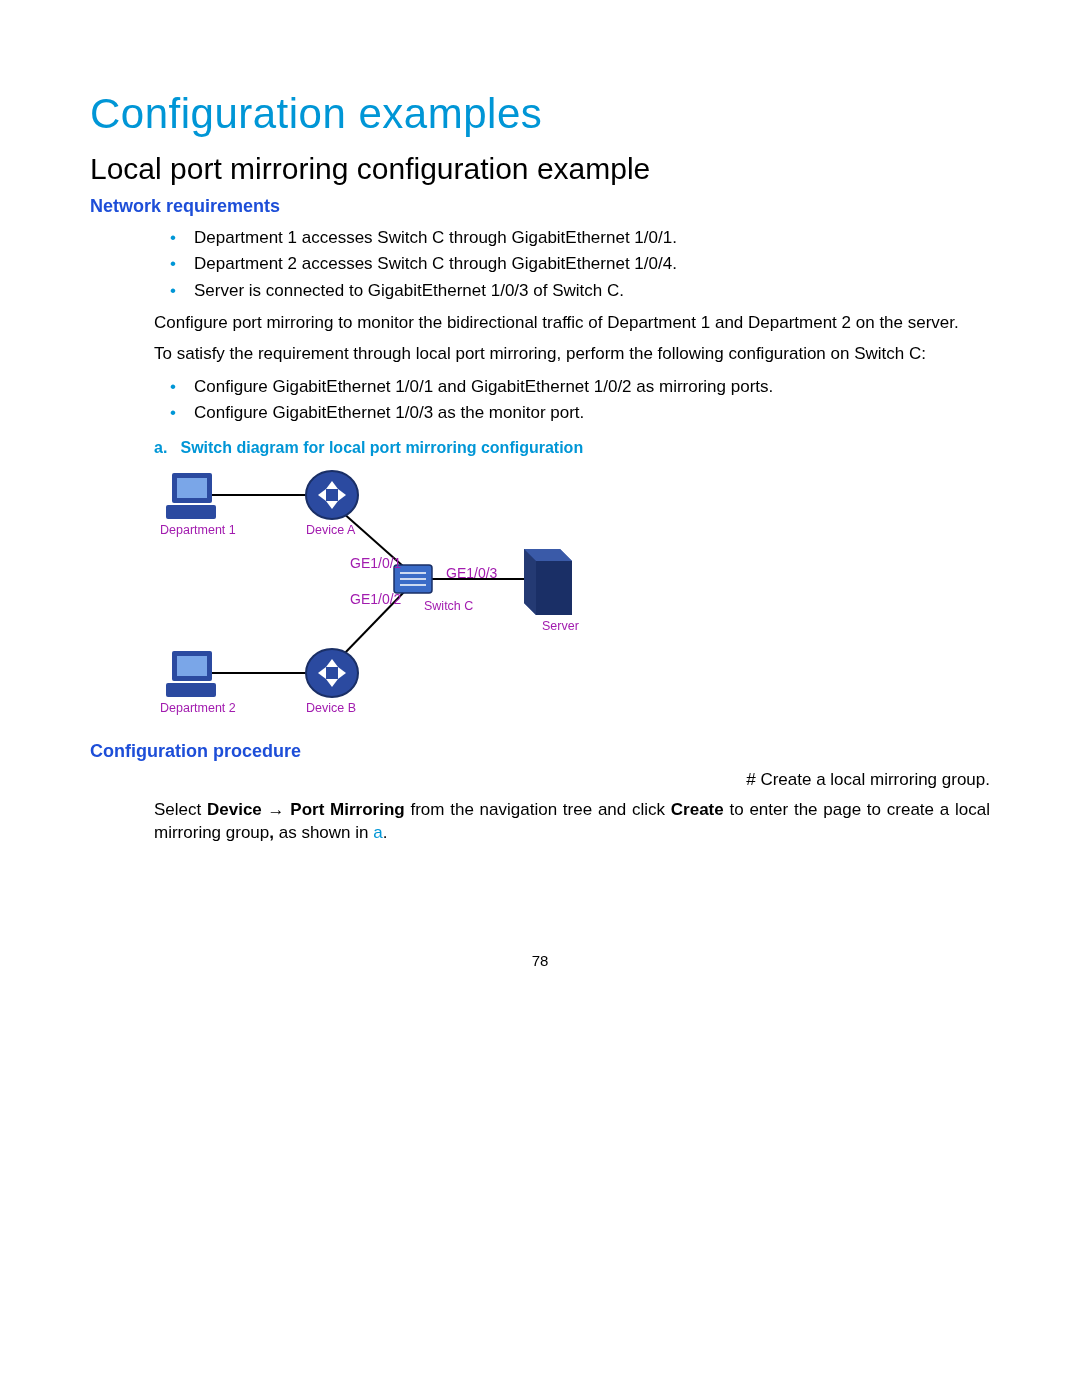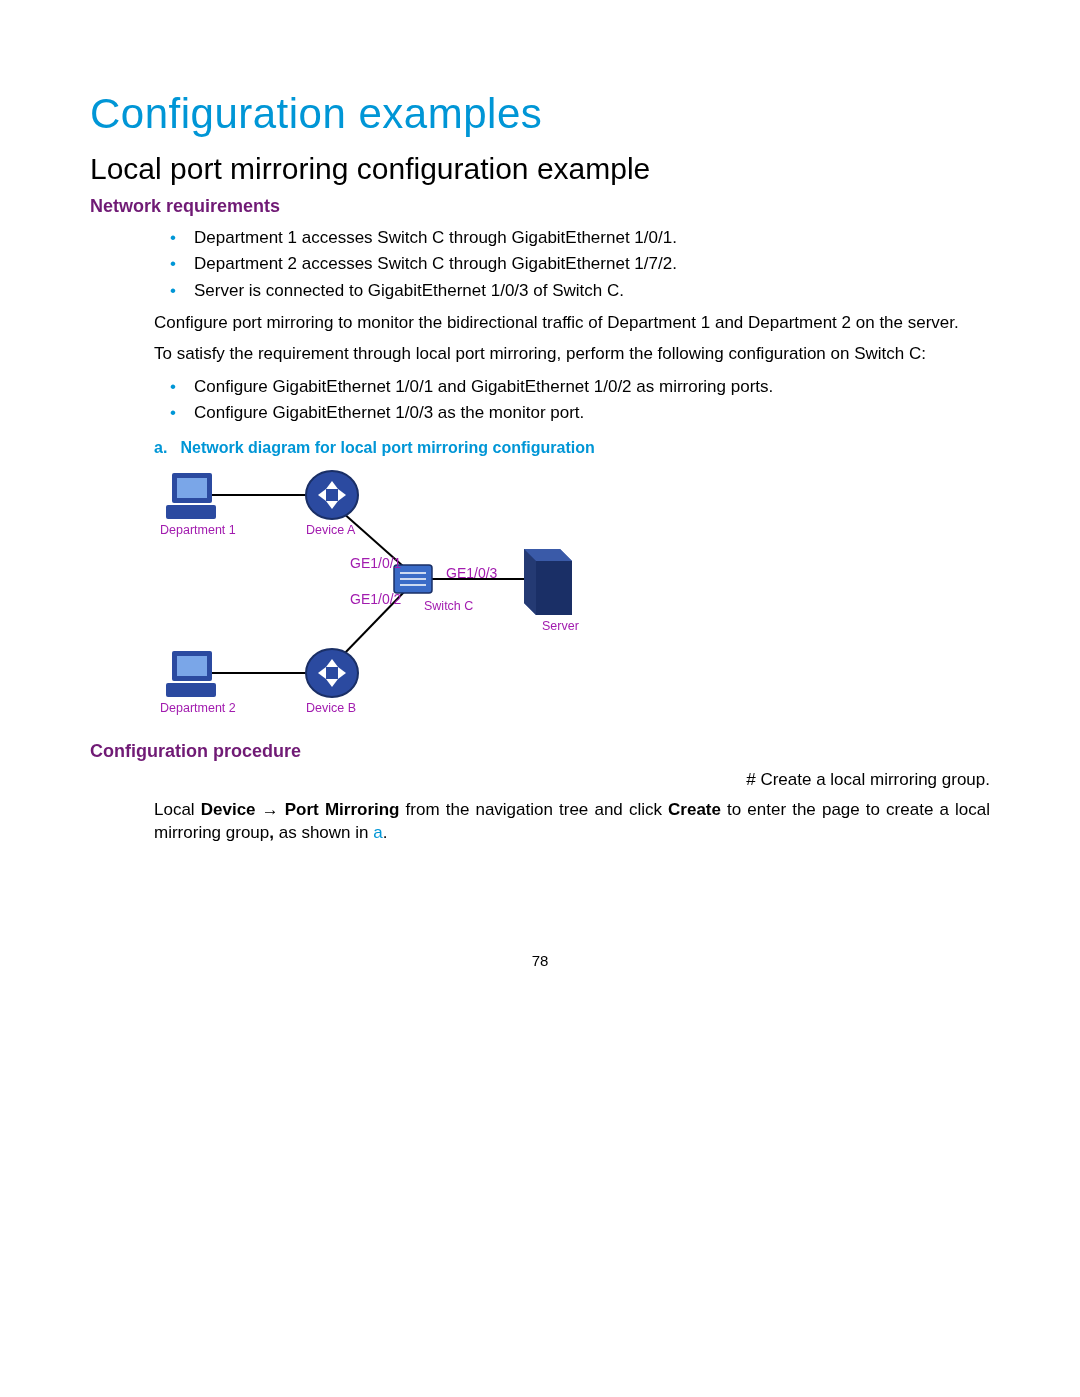--- a/index.html
+++ b/index.html
@@ -27,21 +27,21 @@
   h2.subtitle {
     font-family: Arial, Helvetica, sans-serif;
     font-weight: 400;
     color: #000000;
     font-size: 30px;
     margin: 10px 0 6px 0;
   }
   h3.section {
     font-family: Arial, Helvetica, sans-serif;
     font-weight: bold;
-    color: #701a75;
+    color: #1d4ed8;
     font-size: 18px;
     margin: 10px 0 8px 0;
   }
   .body-text {
     font-size: 17px;
     line-height: 1.35;
     margin: 8px 0 8px 64px;
     text-align: justify;
   }
   ul.bullets {
@@ -119,35 +119,35 @@
 <div class="page">
 
   <h1 class="title">Configuration examples</h1>
 
   <h2 class="subtitle">Local port mirroring configuration example</h2>
 
   <h3 class="section">Network requirements</h3>
 
   <ul class="bullets">
     <li>Department 1 accesses Switch C through GigabitEthernet 1/0/1.</li>
-    <li>Department 2 accesses Switch C through GigabitEthernet 1/7/2.</li>
+    <li>Department 2 accesses Switch C through GigabitEthernet 1/0/4.</li>
     <li>Server is connected to GigabitEthernet 1/0/3 of Switch C.</li>
   </ul>
 
   <div class="body-text">Configure port mirroring to monitor the bidirectional traffic of Department 1 and Department 2 on the server.</div>
   <div class="body-text">To satisfy the requirement through local port mirroring, perform the following configuration on Switch C:</div>
 
   <ul class="bullets">
     <li>Configure GigabitEthernet 1/0/1 and GigabitEthernet 1/0/2 as mirroring ports.</li>
     <li>Configure GigabitEthernet 1/0/3 as the monitor port.</li>
   </ul>
 
   <div class="fig-caption">
     <span class="label-a">a.</span>
-    <span>Network diagram for local port mirroring configuration</span>
+    <span>Switch diagram for local port mirroring configuration</span>
   </div>
 
   <div class="diagram">
     <svg width="480" height="256" viewBox="0 0 480 256">
 
       <g stroke="#000" stroke-width="2" fill="none">
         <line x1="55" y1="28" x2="165" y2="28"></line>
         <line x1="55" y1="206" x2="165" y2="206"></line>
         <line x1="188" y1="45" x2="250" y2="100"></line>
         <line x1="188" y1="189" x2="250" y2="125"></line>
@@ -214,17 +214,17 @@
     <div class="dlabel small" style="left:196px; top:88px;">GE1/0/1</div>
     <div class="dlabel small" style="left:196px; top:124px;">GE1/0/2</div>
     <div class="dlabel small" style="left:292px; top:98px;">GE1/0/3</div>
   </div>
 
   <h3 class="section">Configuration procedure</h3>
 
   <div class="proc-hash"># Create a local mirroring group.</div>
 
   <div class="proc-para">
-    <span>Local </span><b>Device</b><span> → </span><b>Port Mirroring</b><span> from the navigation tree and click </span><b>Create</b><span> to enter the page to create a local mirroring group</span><b>,</b><span> as shown in </span><span class="link-a">a</span><span>.</span>
+    <span>Select </span><b>Device</b><span> → </span><b>Port Mirroring</b><span> from the navigation tree and click </span><b>Create</b><span> to enter the page to create a local mirroring group</span><b>,</b><span> as shown in </span><span class="link-a">a</span><span>.</span>
   </div>
 
   <div class="page-number">78</div>
 </div>
 
 </body></html>

